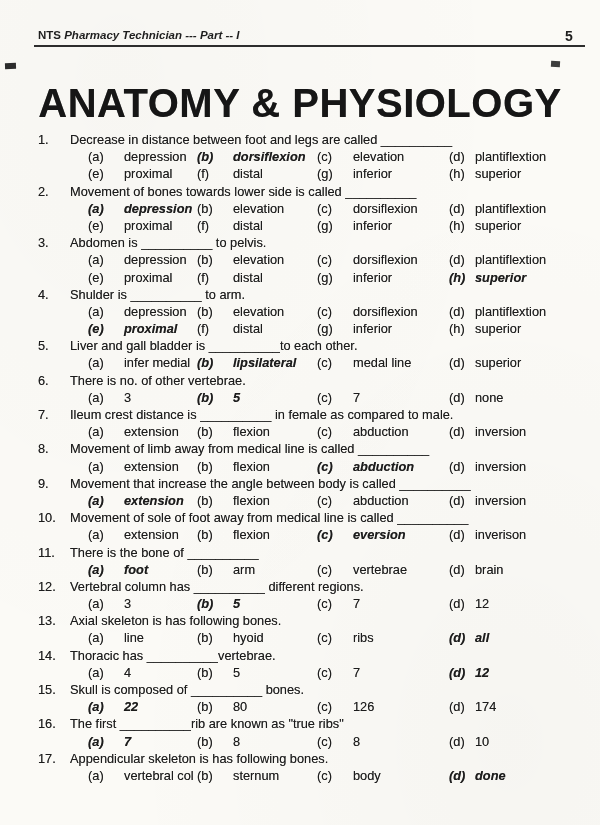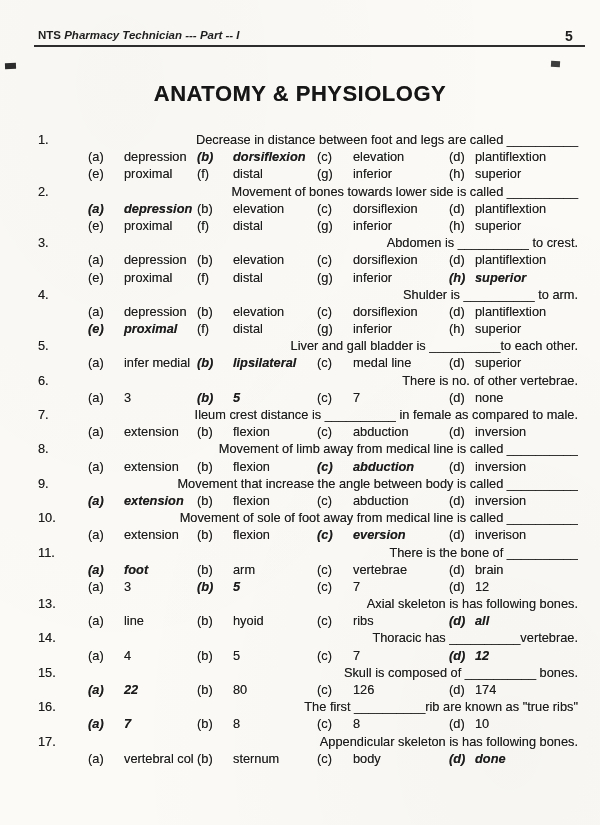--- a/index.html
+++ b/index.html
@@ -15,31 +15,31 @@
   .hdr-brand{font-style:normal;}
   .hdr-rest{font-style:italic;}
   .hdr-page{position:absolute;left:565px;top:28px;font-size:14px;font-weight:700;}
   .hdr-rule{position:absolute;left:34px;top:45px;width:551px;height:2px;background:#2d2d2d;}
   
   .mark-a{position:absolute;left:5px;top:63px;width:11px;height:6px;background:#2c2c2c;transform:rotate(-2deg);}
   .mark-b{position:absolute;left:551px;top:61px;width:9px;height:6px;background:#3d3d3d;transform:rotate(3deg);}
   
   .title{
     position:absolute;left:0;top:81px;width:100%;text-align:center;
-    font-size:22px;font-weight:700;letter-spacing:0.5px;color:#161616;
+    font-size:40px;font-weight:700;letter-spacing:0.5px;color:#161616;
     text-shadow:0 0 0.6px rgba(0,0,0,0.5);
   }
   
   .questions{
     position:absolute;left:38px;top:131px;width:540px;
     font-size:12.8px;color:#1c1c1c;text-shadow:0 0 0.35px rgba(20,20,20,0.55);
   }
   .stem{display:flex;height:17.2px;line-height:17.2px;white-space:nowrap;}
   .qnum{width:32px;flex:none;}
-  .qtext{flex:1;overflow:visible;text-align:right;}
+  .qtext{flex:1;overflow:visible;}
   .opts{
     display:grid;
     grid-template-columns:36px 73px 36px 84px 36px 96px 26px auto;
     margin-left:50px;height:17.2px;line-height:17.2px;white-space:nowrap;
   }
   .ans{font-weight:700;font-style:italic;}
 </style>
 </head>
 <body>
 
@@ -105,21 +105,21 @@
           <span class="otext">distal</span>
           <span class="olet">(g)</span>
           <span class="otext">inferior</span>
           <span class="olet">(h)</span>
           <span class="otext">superior</span>
         </div>
       </div>
       <div class="question">
         <div class="stem">
           <span class="qnum">3.</span>
-          <span class="qtext">Abdomen is __________ to crest.</span>
+          <span class="qtext">Abdomen is __________ to pelvis.</span>
         </div>
         <div class="opts">
           <span class="olet">(a)</span>
           <span class="otext">depression</span>
           <span class="olet">(b)</span>
           <span class="otext">elevation</span>
           <span class="olet">(c)</span>
           <span class="otext">dorsiflexion</span>
           <span class="olet">(d)</span>
           <span class="otext">plantiflextion</span>
@@ -267,20 +267,24 @@
           <span class="otext ans">foot</span>
           <span class="olet">(b)</span>
           <span class="otext">arm</span>
           <span class="olet">(c)</span>
           <span class="otext">vertebrae</span>
           <span class="olet">(d)</span>
           <span class="otext">brain</span>
         </div>
       </div>
       <div class="question">
+        <div class="stem">
+          <span class="qnum">12.</span>
+          <span class="qtext">Vertebral column has __________ different regions.</span>
+        </div>
         <div class="opts">
           <span class="olet">(a)</span>
           <span class="otext">3</span>
           <span class="olet ans">(b)</span>
           <span class="otext ans">5</span>
           <span class="olet">(c)</span>
           <span class="otext">7</span>
           <span class="olet">(d)</span>
           <span class="otext">12</span>
         </div>

